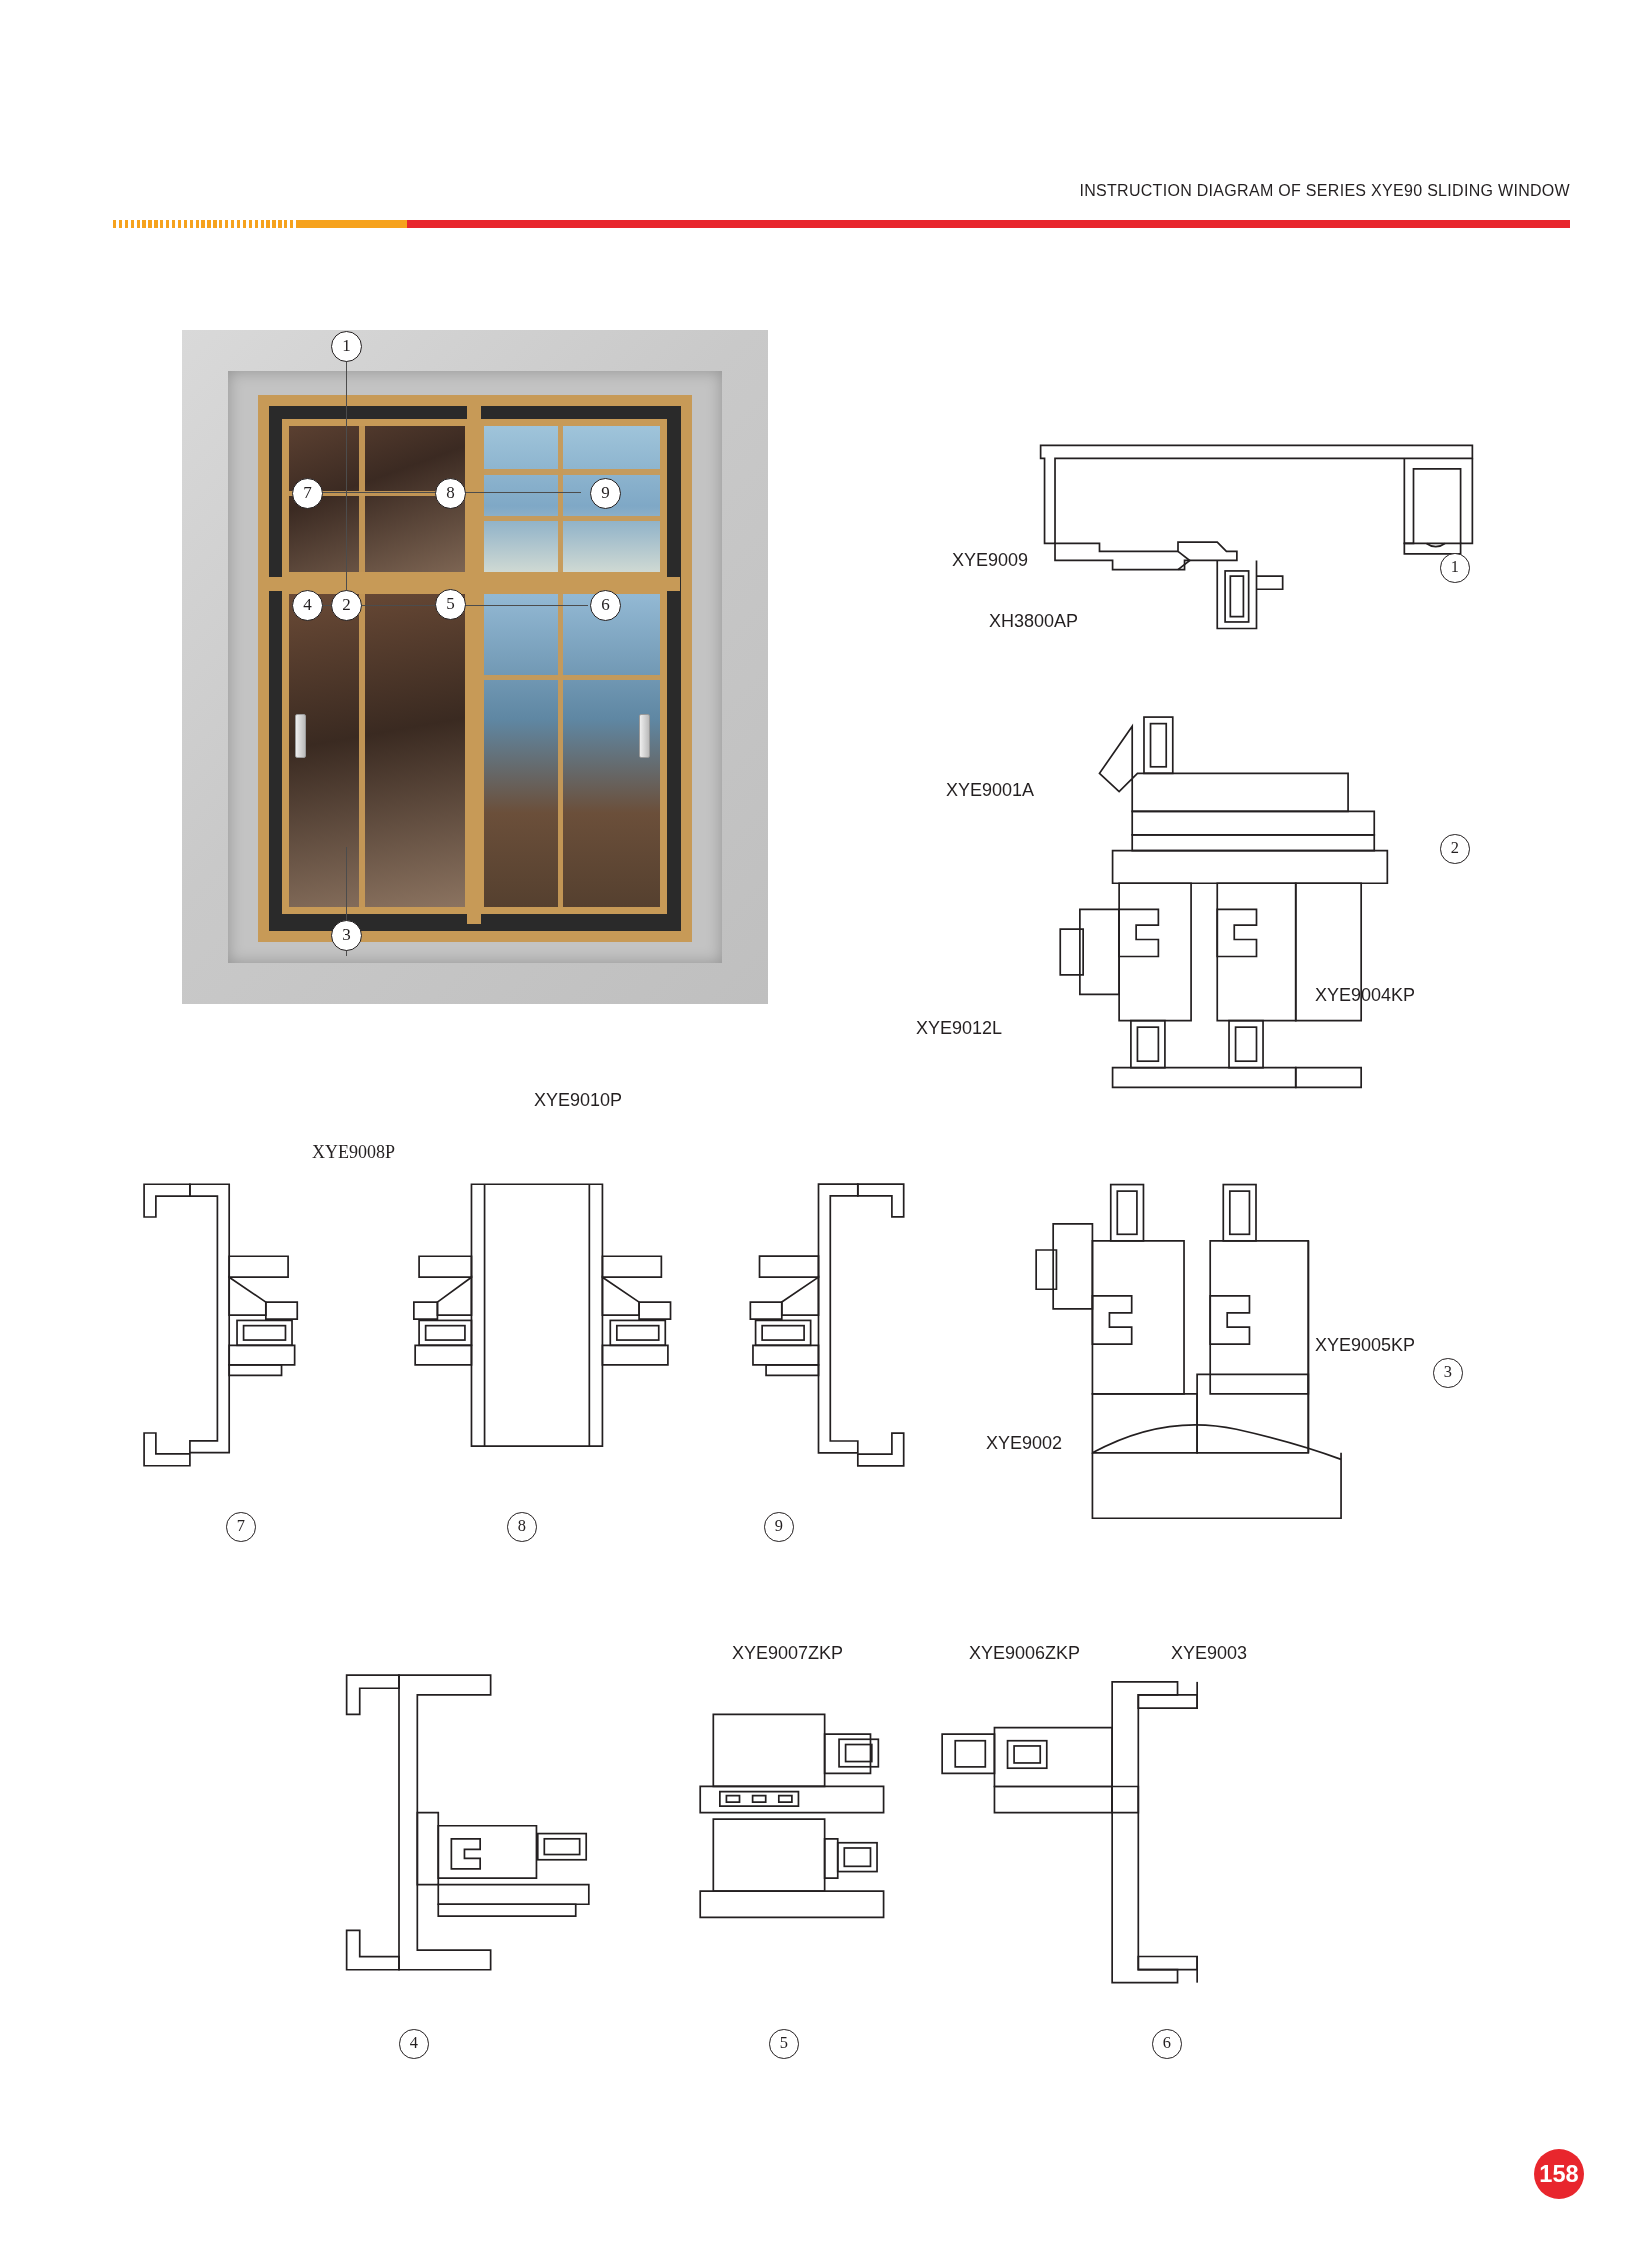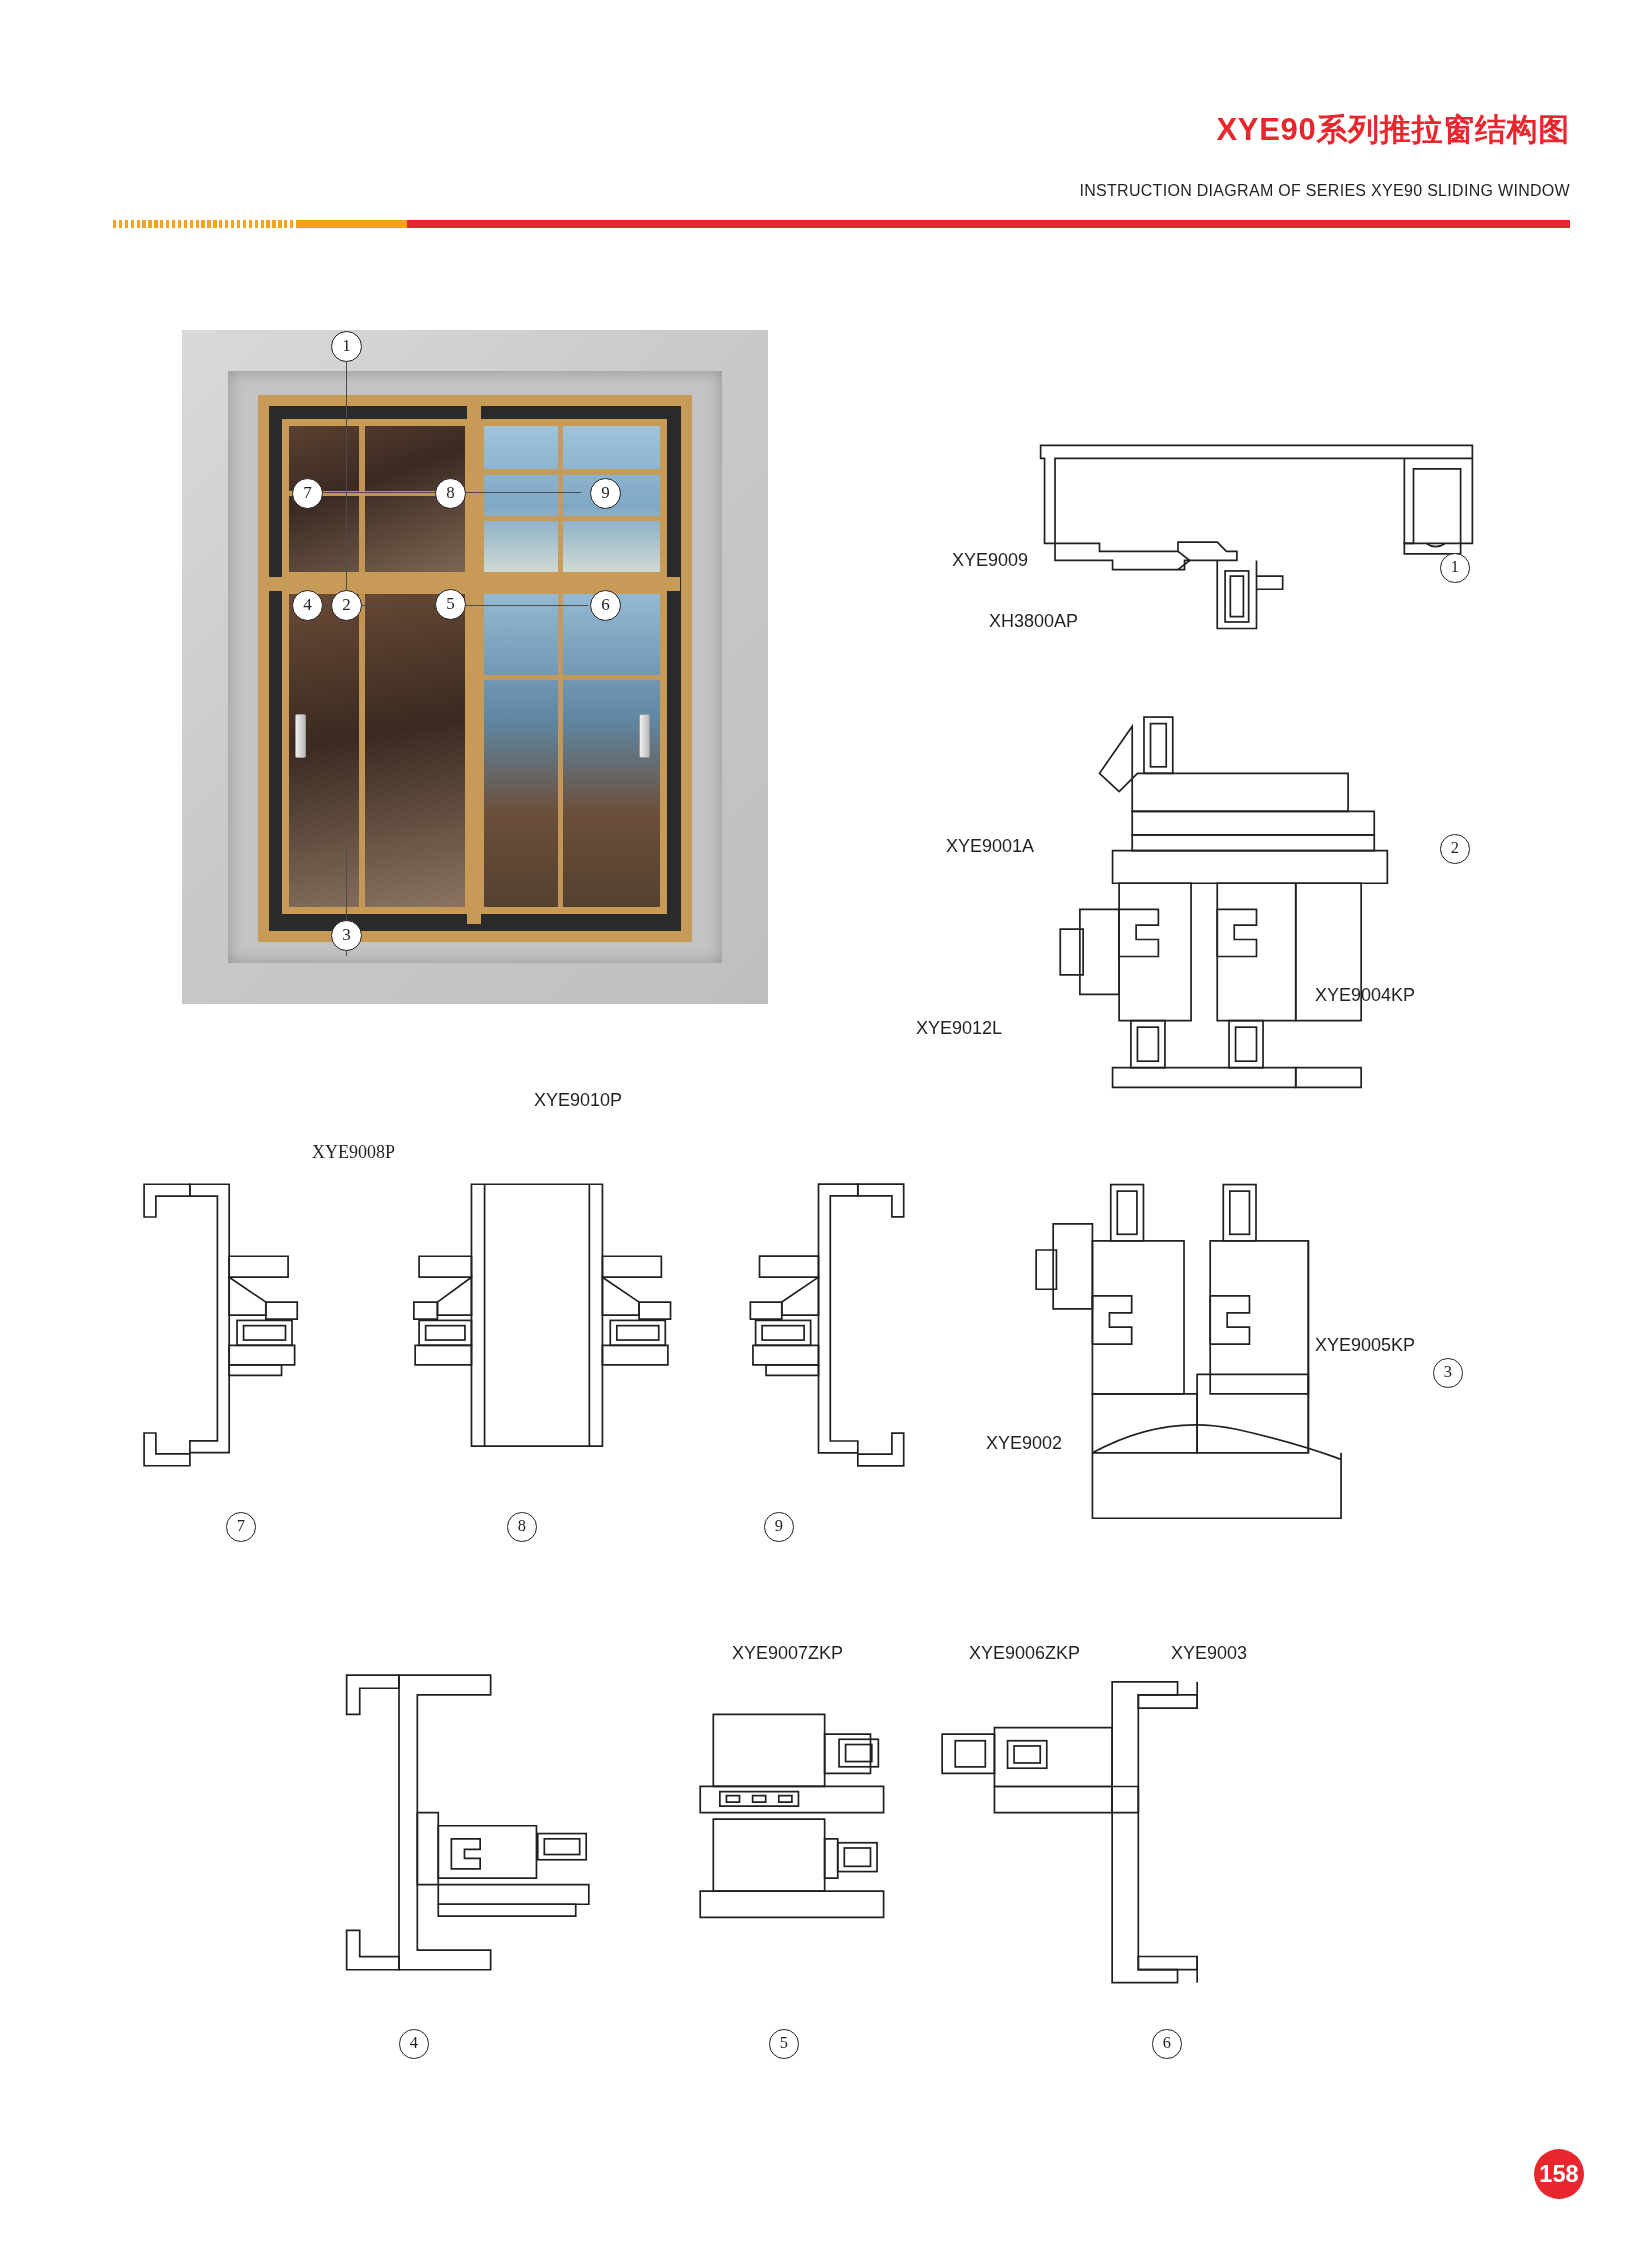--- a/index.html
+++ b/index.html
@@ -197,21 +197,20 @@
     line-height: 50px;
     font-family: "Liberation Sans", sans-serif;
   }
 </style>
 </head>
 <body>
 
 <div class="page">
 
   <div class="header">
-    <div class="title-cn">XYE90系列推拉窗结构图</div>
     <div class="title-en">INSTRUCTION DIAGRAM OF SERIES XYE90 SLIDING WINDOW</div>
     <div class="rule-red"></div>
     <div class="rule-orange"></div>
     <div class="rule-dots"></div>
   </div>
 
   <div class="photo-wrap">
     <div class="photo-inner">
       <div class="win-frame">
         <div class="win-glass">
@@ -300,21 +299,21 @@
         <rect x="168" y="470" width="52" height="72"></rect>
         <rect x="178" y="480" width="32" height="52"></rect>
         <rect x="318" y="470" width="52" height="72"></rect>
         <rect x="328" y="480" width="32" height="52"></rect>
         <path d="M140 542 H420 V572 H140 Z"></path>
         <path d="M420 260 H520 V470 H420 Z"></path>
         <path d="M420 542 H520 V572 H420 Z"></path>
       </g>
     </svg>
   </div>
-  <div class="lbl" style="left:946px;top:836px;text-align:center;">XYE9001A</div>
+  <div class="lbl" style="left:946px;top:780px;text-align:center;">XYE9001A</div>
   <div class="lbl" style="left:916px;top:1018px;">XYE9012L</div>
   <div class="lbl" style="left:1315px;top:985px;">XYE9004KP</div>
   <div class="idx" style="left:1440px;top:834px;">2</div>
 
   <div class="drawing" style="left:1027px;top:1178px;">
     <svg width="458" height="373" viewBox="0 0 700 570">
       <g fill="none" stroke="#231f20" stroke-width="2.6">
         <rect x="128" y="10" width="50" height="86"></rect>
         <rect x="138" y="20" width="30" height="66"></rect>
         <rect x="300" y="10" width="50" height="86"></rect>

